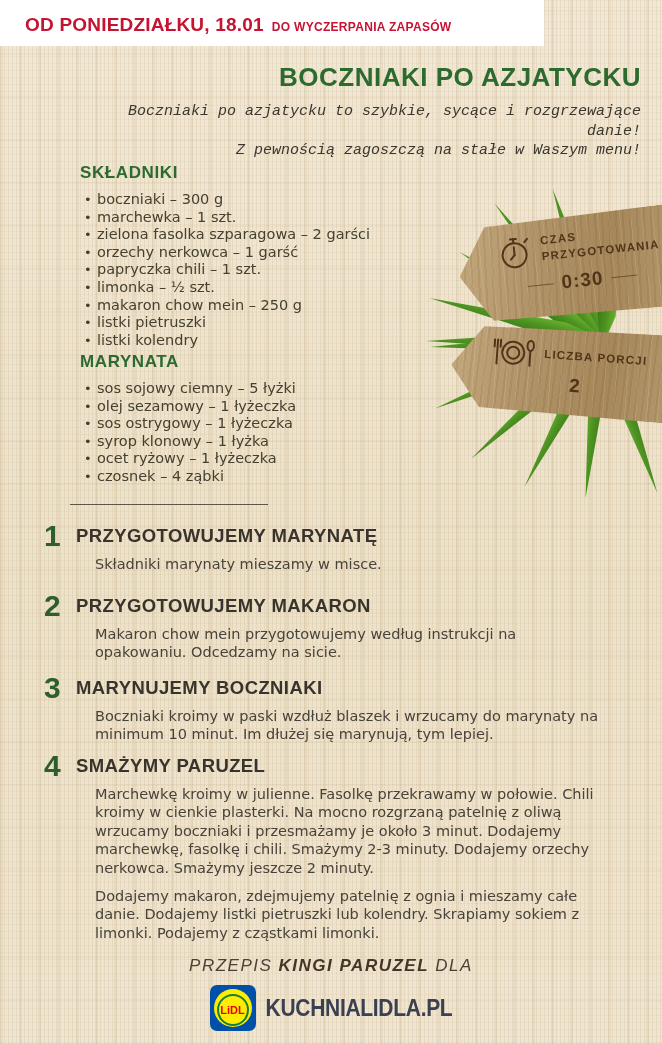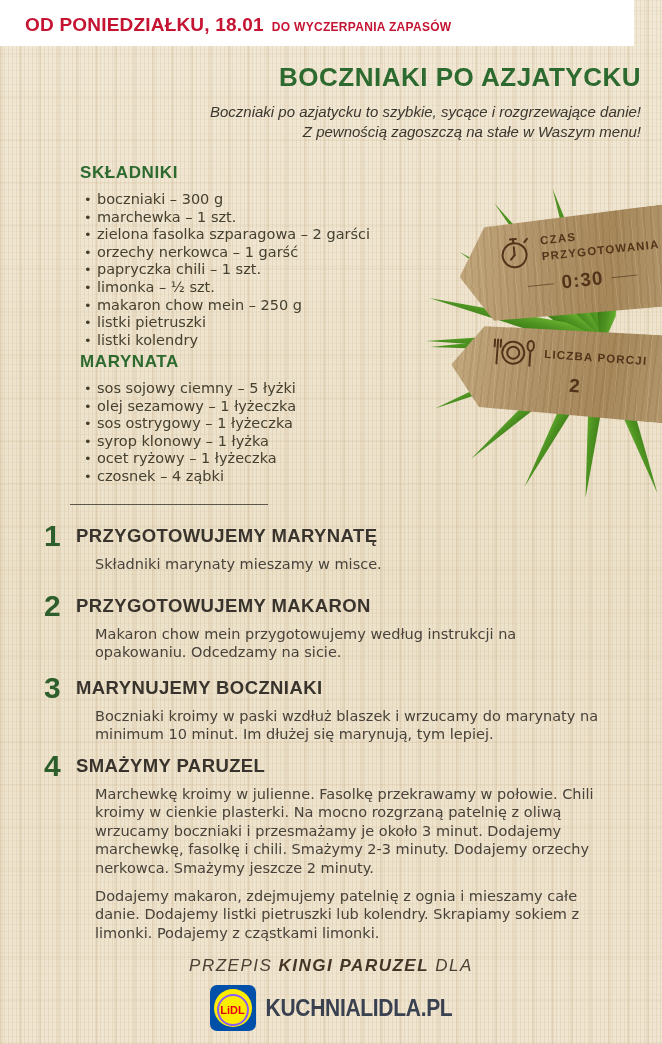--- a/index.html
+++ b/index.html
@@ -15,42 +15,42 @@
     background-image:
       repeating-linear-gradient(90deg, rgba(176,142,92,0.13) 0 1px, transparent 1px 4px),
       repeating-linear-gradient(90deg, rgba(166,130,80,0.10) 0 3px, transparent 3px 19px),
       repeating-linear-gradient(0deg, rgba(176,142,92,0.07) 0 1px, transparent 1px 7px),
       repeating-linear-gradient(0deg, rgba(150,110,60,0.05) 0 2px, transparent 2px 43px),
       linear-gradient(180deg, #f1e8d5 0%, #ece1c9 55%, #efe5d0 100%);
   }
 
   
   .banner {
-    position: absolute; top: 0; left: 0; width: 634px; height: 46px;
+    position: absolute; top: 0; left: 0; width: 544px; height: 46px;
     background: #ffffff;
     display: flex; align-items: baseline; gap: 8px;
     padding: 14px 0 0 25px;
   }
   .banner-date {
     color: #c51332; font-weight: bold; font-size: 19px; letter-spacing: 0.2px;
     font-family: "Liberation Sans", sans-serif;
   }
   .banner-note {
     color: #c51332; font-weight: bold; font-size: 12px; letter-spacing: 0.3px;
   }
 
   
   .title-area { position: absolute; top: 62px; right: 21px; text-align: right; width: 560px; }
   .recipe-title {
     color: #2d6a2f; font-size: 26px; font-weight: bold; letter-spacing: 0.5px;
     font-family: "Liberation Sans", sans-serif;
   }
   .recipe-subtitle {
     margin-top: 9px; color: #3c362e; font-style: italic; font-size: 15px; line-height: 1.3;
-    font-family: Liberation Sans, sans-serif;
+    font-family: Liberation Mono, monospace;
   }
 
   
   .list-section { position: absolute; left: 80px; width: 330px; }
   .sec-ingredients { top: 163px; }
   .sec-marinade { top: 352px; }
   .section-heading {
     color: #2d6a2f; font-size: 17px; font-weight: bold; letter-spacing: 0.6px;
   }
   .item-list { list-style: none; margin-top: 8px; }
@@ -133,21 +133,21 @@
   .lidl-logo {
     width: 46px; height: 46px; border-radius: 7px; background: #0050aa;
     display: flex; align-items: center; justify-content: center;
     flex: 0 0 auto;
   }
   .lidl-circle {
     width: 38px; height: 38px; border-radius: 50%; background: #ffed00;
     display: flex; align-items: center; justify-content: center;
   }
   .lidl-ring {
-    width: 32px; height: 32px; border-radius: 50%; border: 2px solid #8b5cf6;
+    width: 32px; height: 32px; border-radius: 50%; border: 2px solid #15803d;
     display: flex; align-items: center; justify-content: center; margin-top: 3px;
   }
   .lidl-word {
     color: #e3000f; font-weight: bold; font-size: 11px; letter-spacing: 0px;
     font-family: "Liberation Sans", sans-serif;
   }
   .site-name {
     color: #394050; font-size: 21px; font-weight: bold; letter-spacing: -0.3px;
     font-family: "Liberation Sans", sans-serif;
     transform: scaleY(1.12);

